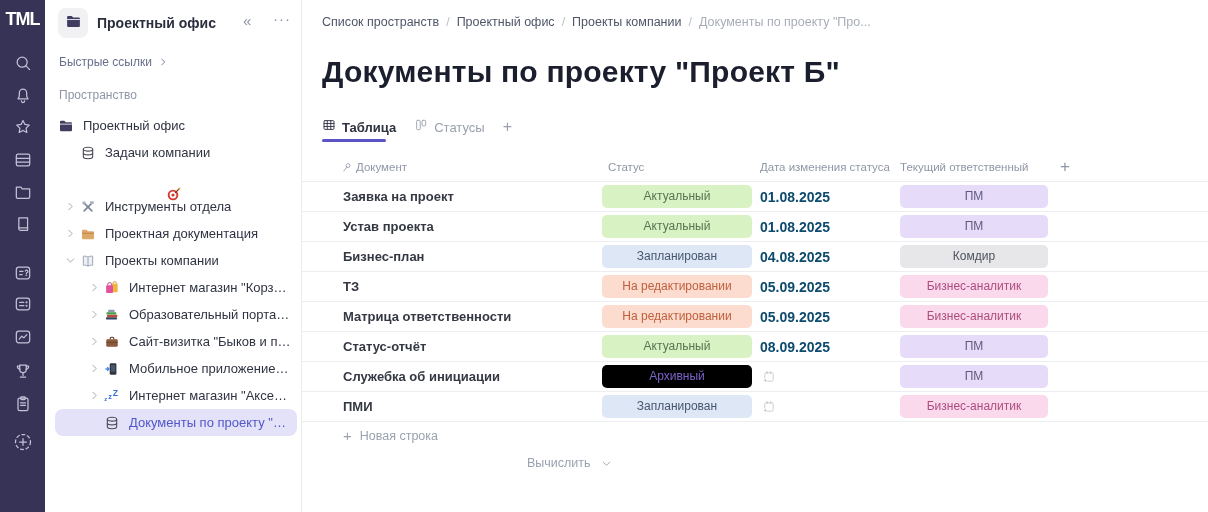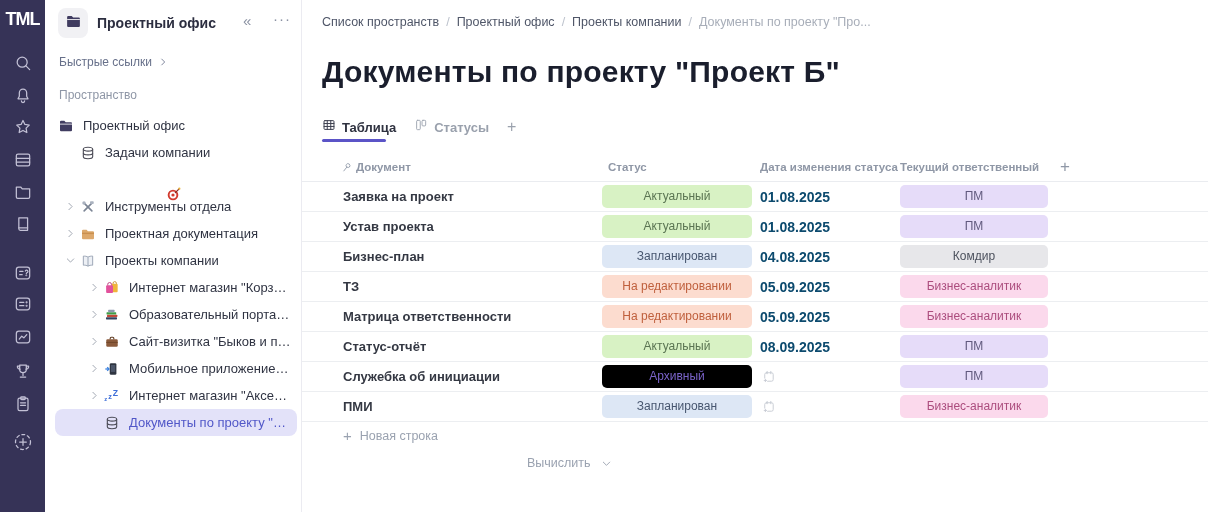--- a/index.html
+++ b/index.html
@@ -50,31 +50,31 @@
   .breadcrumb .crumb { cursor:pointer; }
   .breadcrumb .crumb.last { color:#a8aeb9; cursor:default; }
   .page-title { position:absolute; left:20px; top:55px; font-size:30px; font-weight:700;
     color:#1a1e2d; letter-spacing:.2px; }
 
   .tabs { position:absolute; left:20px; top:115px; display:flex; align-items:center; gap:18px; height:24px;text-align:right; }
   .tab { display:flex; align-items:center; gap:6px; cursor:pointer; }
   .tab svg { width:14px; height:14px; fill:none; stroke-linecap:round; stroke-linejoin:round; }
   .tab.active svg { stroke:#3c3f4e; stroke-width:1.7; }
   .tab.inactive svg { stroke:#a2a9b4; stroke-width:1.7; }
-  .tab-label { font-size:13px;font-weight:bold; }
+  .tab-label { font-size:13px; }
   .tab.active .tab-label { color:#2f3240; font-weight:700; }
   .tab.inactive .tab-label { color:#9aa1ad; }
   .tab-add { font-size:16px; color:#9aa1ad; cursor:pointer; font-weight:400; }
   .tab-underline { position:absolute; left:20px; top:139px; width:64px; height:3px;
     border-radius:2px; }
 
   .thead { position:absolute; left:0; right:0; top:156px; height:26px; border-bottom:1px solid #eaecf0; }
   .thead .pin { position:absolute; left:38px; top:4px; width:13px; height:13px; cursor:pointer; }
   .thead .pin svg { width:13px; height:13px; stroke:#9aa2b0; fill:none; stroke-width:1.6; stroke-linecap:round; }
-  .th-label { position:absolute; top:5px; font-size:11.5px; color:#8f97a6;font-weight:bold; }
+  .th-label { position:absolute; top:5px; font-size:11.5px; color:#8f97a6; }
   .th-add { position:absolute; left:758px; top:1px; font-size:17px; color:#8f97a6;
     cursor:pointer; font-weight:400; }
 
   .tbody { position:absolute; left:0; right:0; top:182px; }
   .trow { position:relative; height:30px; border-bottom:1px solid #eceef1; cursor:pointer; }
   .cell-doc { position:absolute; left:41px; top:7px; font-size:13px; font-weight:700; color:#343843; }
   .chip { position:absolute; top:3px; height:23px; line-height:23px; text-align:center;
     border-radius:5px; font-size:12px; cursor:pointer; }
   .chip.status { left:300px; width:150px; }
   .chip.resp { left:598px; width:148px; }

